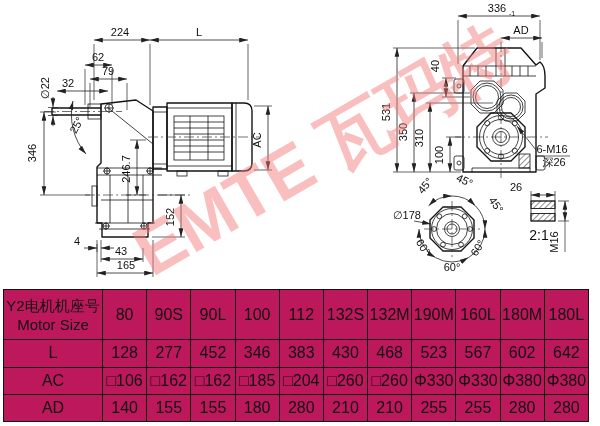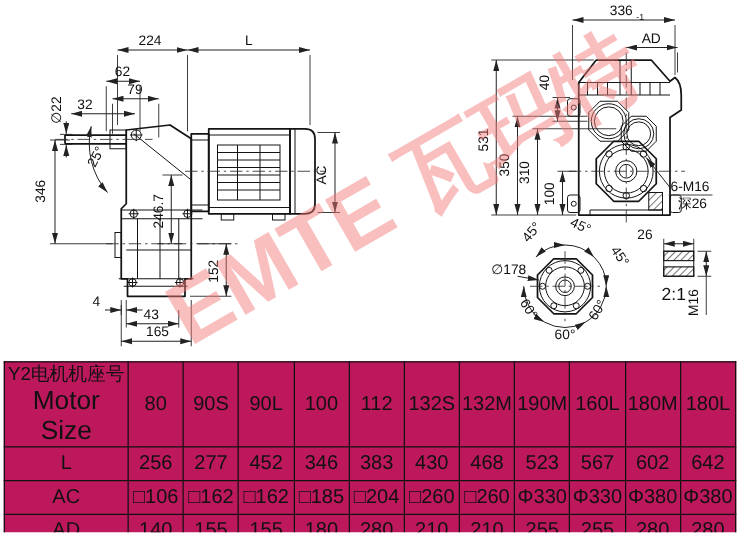--- a/index.html
+++ b/index.html
@@ -18,21 +18,21 @@
   .ext{stroke:#222;stroke-width:.7;fill:none;}
   .cl{stroke:#333;stroke-width:.7;fill:none;stroke-dasharray:10 3 2 3;}
   text.d{font:11px "Liberation Sans",sans-serif;fill:#101010;text-anchor:middle;}
   text.sm{font:7px "Liberation Sans",sans-serif;fill:#101010;}
   text.lg{font:14px "Liberation Sans",sans-serif;fill:#101010;text-anchor:middle;}
   table.dims{position:absolute;left:3px;top:289px;width:586px;height:133px;z-index:4;
          border-collapse:collapse;background:#be185d;table-layout:fixed;}
   table.dims th,table.dims td{border:1.5px solid #111;text-align:center;vertical-align:middle;
          font-weight:normal;font-size:16px;padding:0;font-family:"Liberation Sans",sans-serif;}
   table.dims .cn{font-size:15px;}
-  table.dims .en{font-size:21px;}
+  table.dims .en{font-size:15px;}
   tr.hdr{height:50px;} tr.r{height:27px;}
 </style>
 </head>
 <body>
 
 <div class="stage">
 
   <svg width="600" height="289" viewBox="0 0 600 289">
     <defs>
       <marker id="ae" orient="auto" markerWidth="12" markerHeight="8" refX="11" refY="3">
@@ -253,21 +253,21 @@
       <th>112</th>
       <th>132S</th>
       <th>132M</th>
       <th>190M</th>
       <th>160L</th>
       <th>180M</th>
       <th>180L</th>
     </tr>
     <tr class="r">
       <th>L</th>
-      <td>256</td>
+      <td>128</td>
       <td>277</td>
       <td>452</td>
       <td>346</td>
       <td>383</td>
       <td>430</td>
       <td>468</td>
       <td>523</td>
       <td>567</td>
       <td>602</td>
       <td>642</td>

